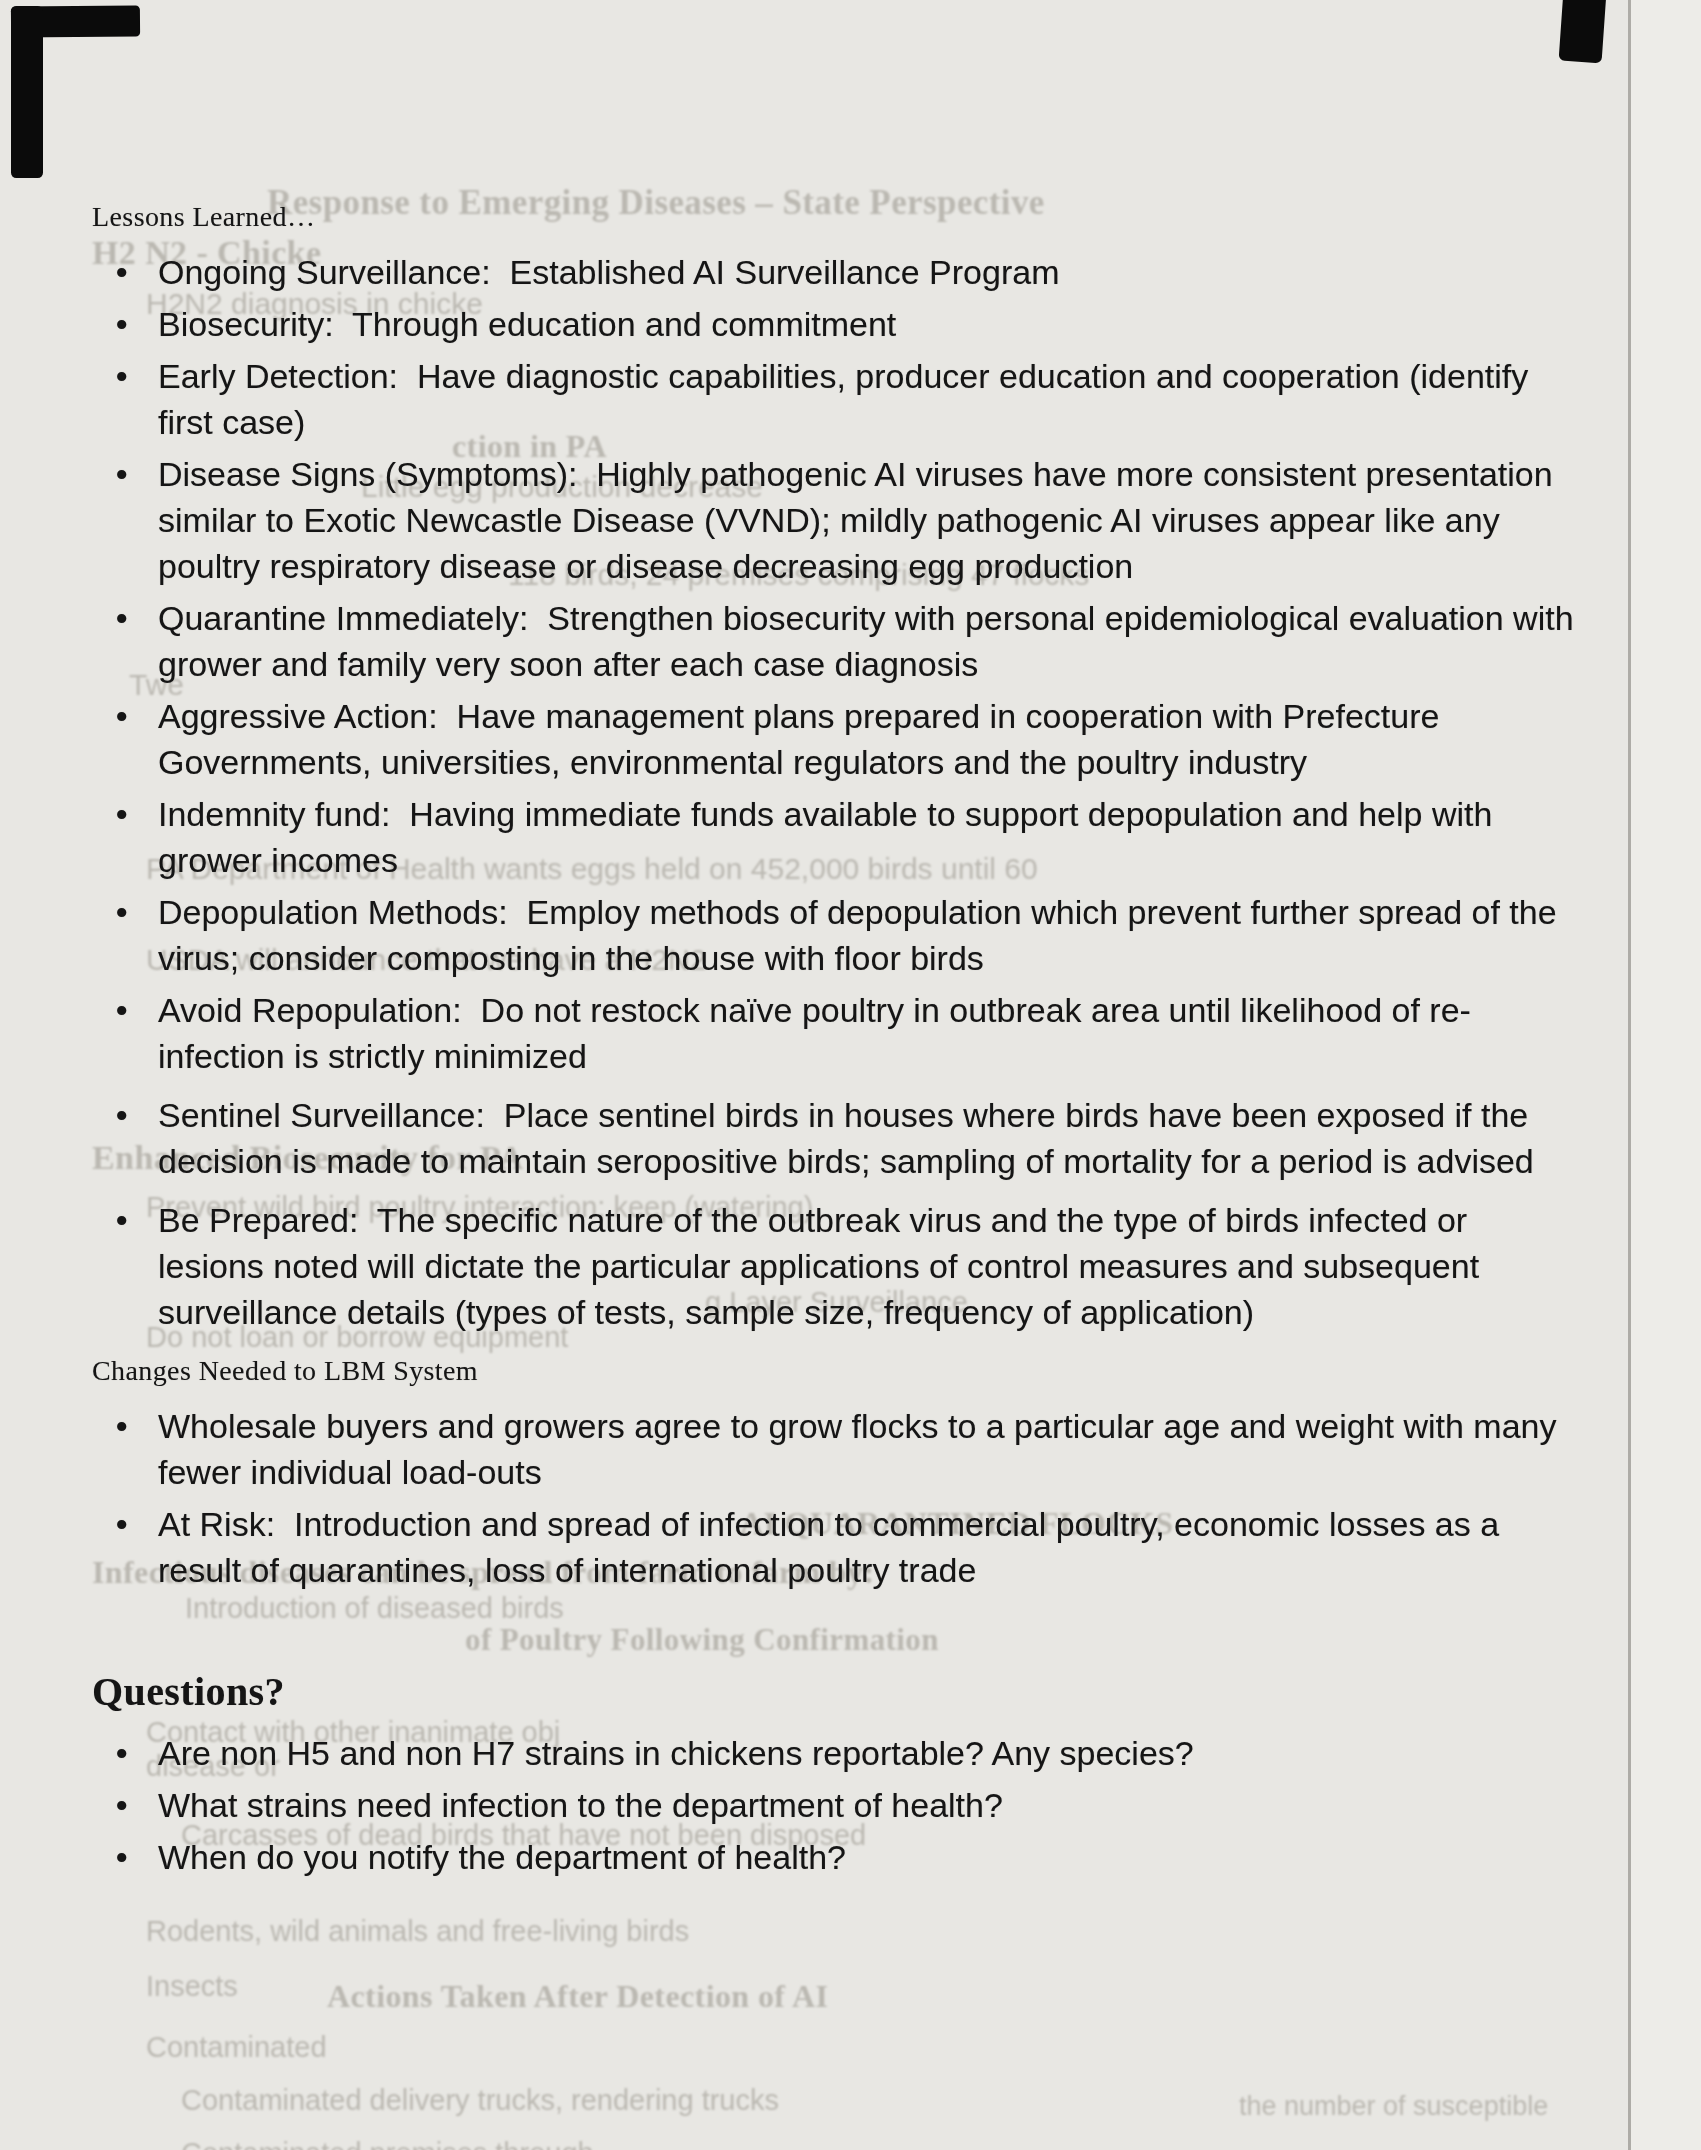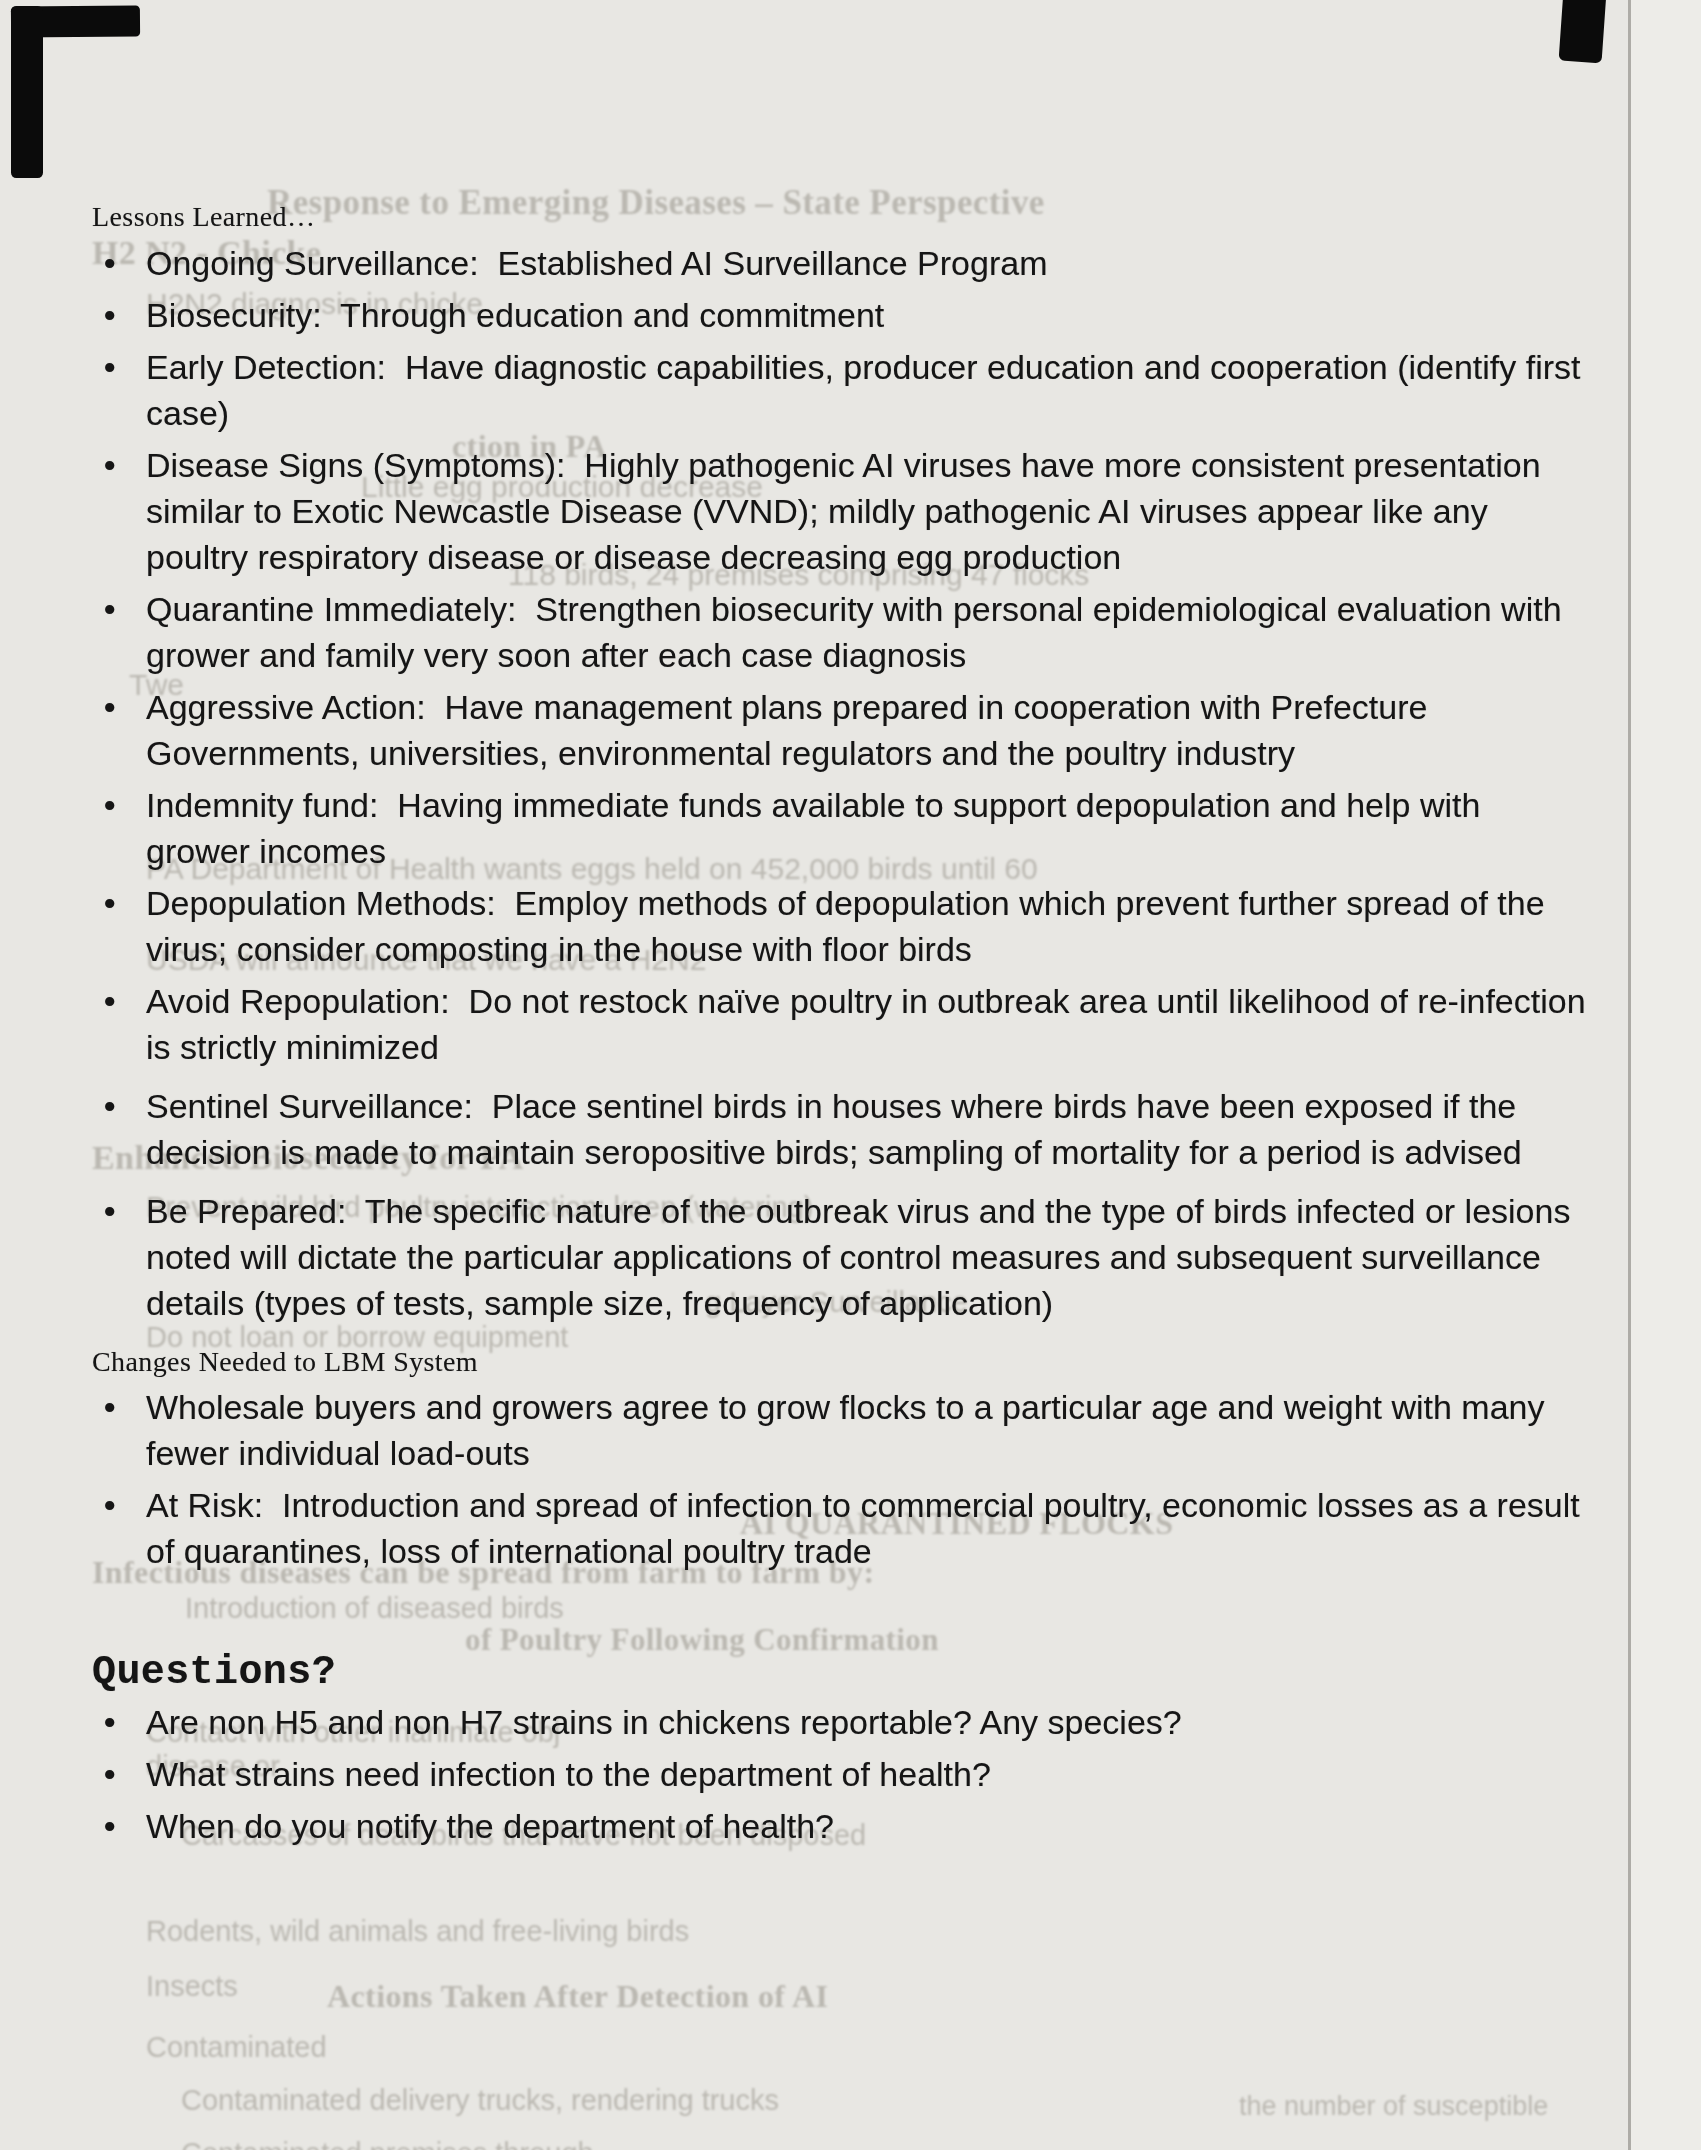--- a/index.html
+++ b/index.html
@@ -29,22 +29,22 @@
     text-shadow:0 0 0.9px rgba(30,30,30,.25);
   }
   .hd{
     font-family:"Liberation Serif",serif;
     font-weight:400;
     font-size:28px;line-height:1.1;
     margin:0 0 6.9px 0;
     letter-spacing:0.4px;
   }
   .hd.mt2{margin-top:21px;}
-  .hd.hd3{margin-top:77px;font-weight:700;font-size:40px;margin-bottom:1px;font-family:Liberation Mono, monospace;}
-  ul.blist{list-style:none;margin:4px;padding:0;}
+  .hd.hd3{margin-top:77px;font-weight:700;font-size:40px;margin-bottom:1px;}
+  ul.blist{list-style:none;margin:16px;padding:0;}
   ul.blist li{
     position:relative;
     padding-left:50px;
     margin-bottom:6px;
   }
   ul.blist li::before{
     content:"\2022";
     position:absolute;left:7.7px;top:0;
   }
   ul.blist li.gap{margin-top:13px;}

